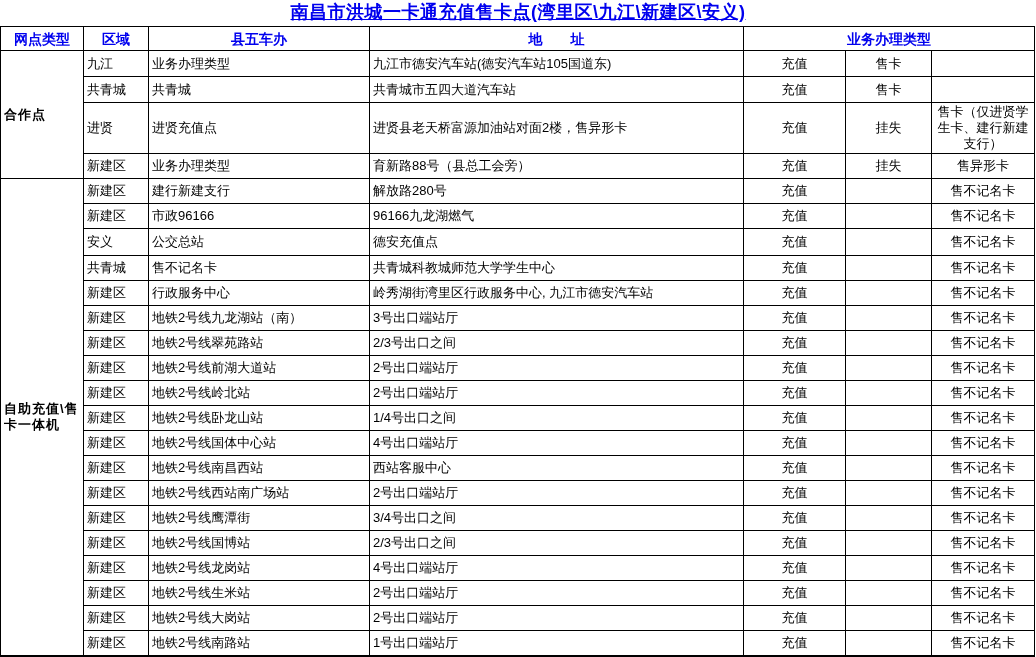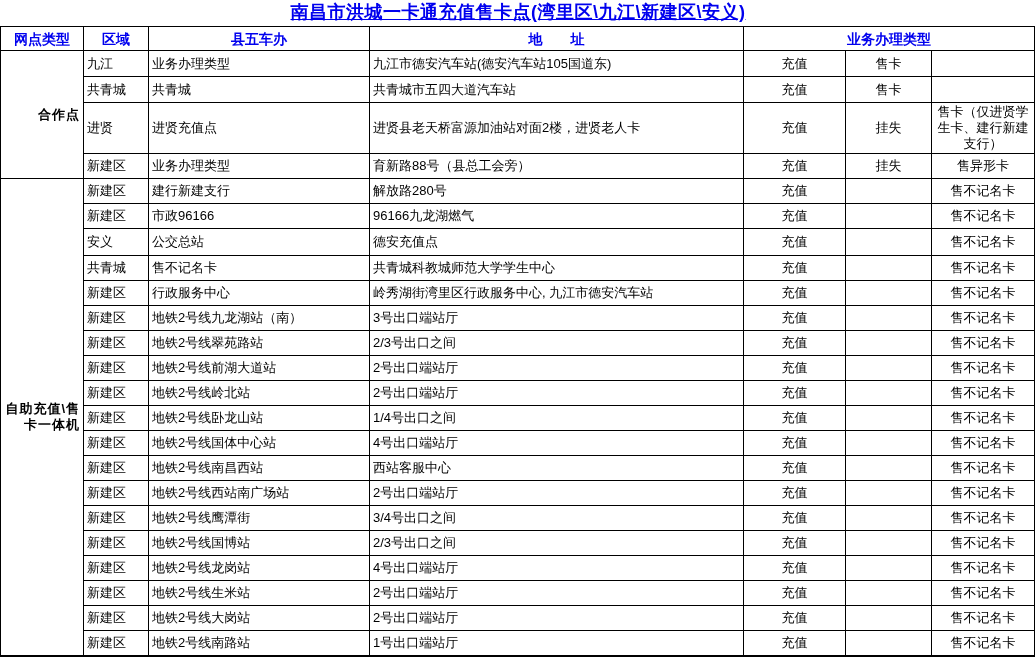--- a/index.html
+++ b/index.html
@@ -21,21 +21,21 @@
   table.grid th, table.grid td {
     border:1px solid #000; overflow:hidden;
     font-size:13px; line-height:16px; padding:0 3px;
     vertical-align:middle;
   }
   table.grid th {
     color:#0000EE; font-weight:bold; font-size:14px; text-align:center; padding:0;
   }
   tr.header-row { height:24px;padding-left:44px; }
   td.group-cell {
-    font-weight:bold; font-size:14px; text-align:right;
+    font-weight:bold; font-size:14px; text-align:left;
     word-break:break-all; padding:0 5px; letter-spacing:1px;
   }
   td.region-cell, td.merchant-cell, td.address-cell { text-align:left; }
   td.service-cell { text-align:center; line-height:15px; }
 </style>
 </head>
 <body>
 
 <div class="page-title">南昌市洪城一卡通充值售卡点(湾里区\九江\新建区\安义)</div>
 
@@ -72,21 +72,21 @@
         <td class="region-cell">共青城</td>
         <td class="merchant-cell">共青城</td>
         <td class="address-cell">共青城市五四大道汽车站</td>
         <td class="service-cell">充值</td>
         <td class="service-cell">售卡</td>
         <td class="service-cell"></td>
       </tr>
       <tr style="height: 51px;">
         <td class="region-cell">进贤</td>
         <td class="merchant-cell">进贤充值点</td>
-        <td class="address-cell">进贤县老天桥富源加油站对面2楼，进贤老人卡</td>
+        <td class="address-cell">进贤县老天桥富源加油站对面2楼，售异形卡</td>
         <td class="service-cell">充值</td>
         <td class="service-cell">挂失</td>
         <td class="service-cell">售卡（仅进贤学生卡、建行新建支行）</td>
       </tr>
       <tr style="height: 25px;">
         <td class="region-cell">新建区</td>
         <td class="merchant-cell">业务办理类型</td>
         <td class="address-cell">育新路88号（县总工会旁）</td>
         <td class="service-cell">充值</td>
         <td class="service-cell">挂失</td>

